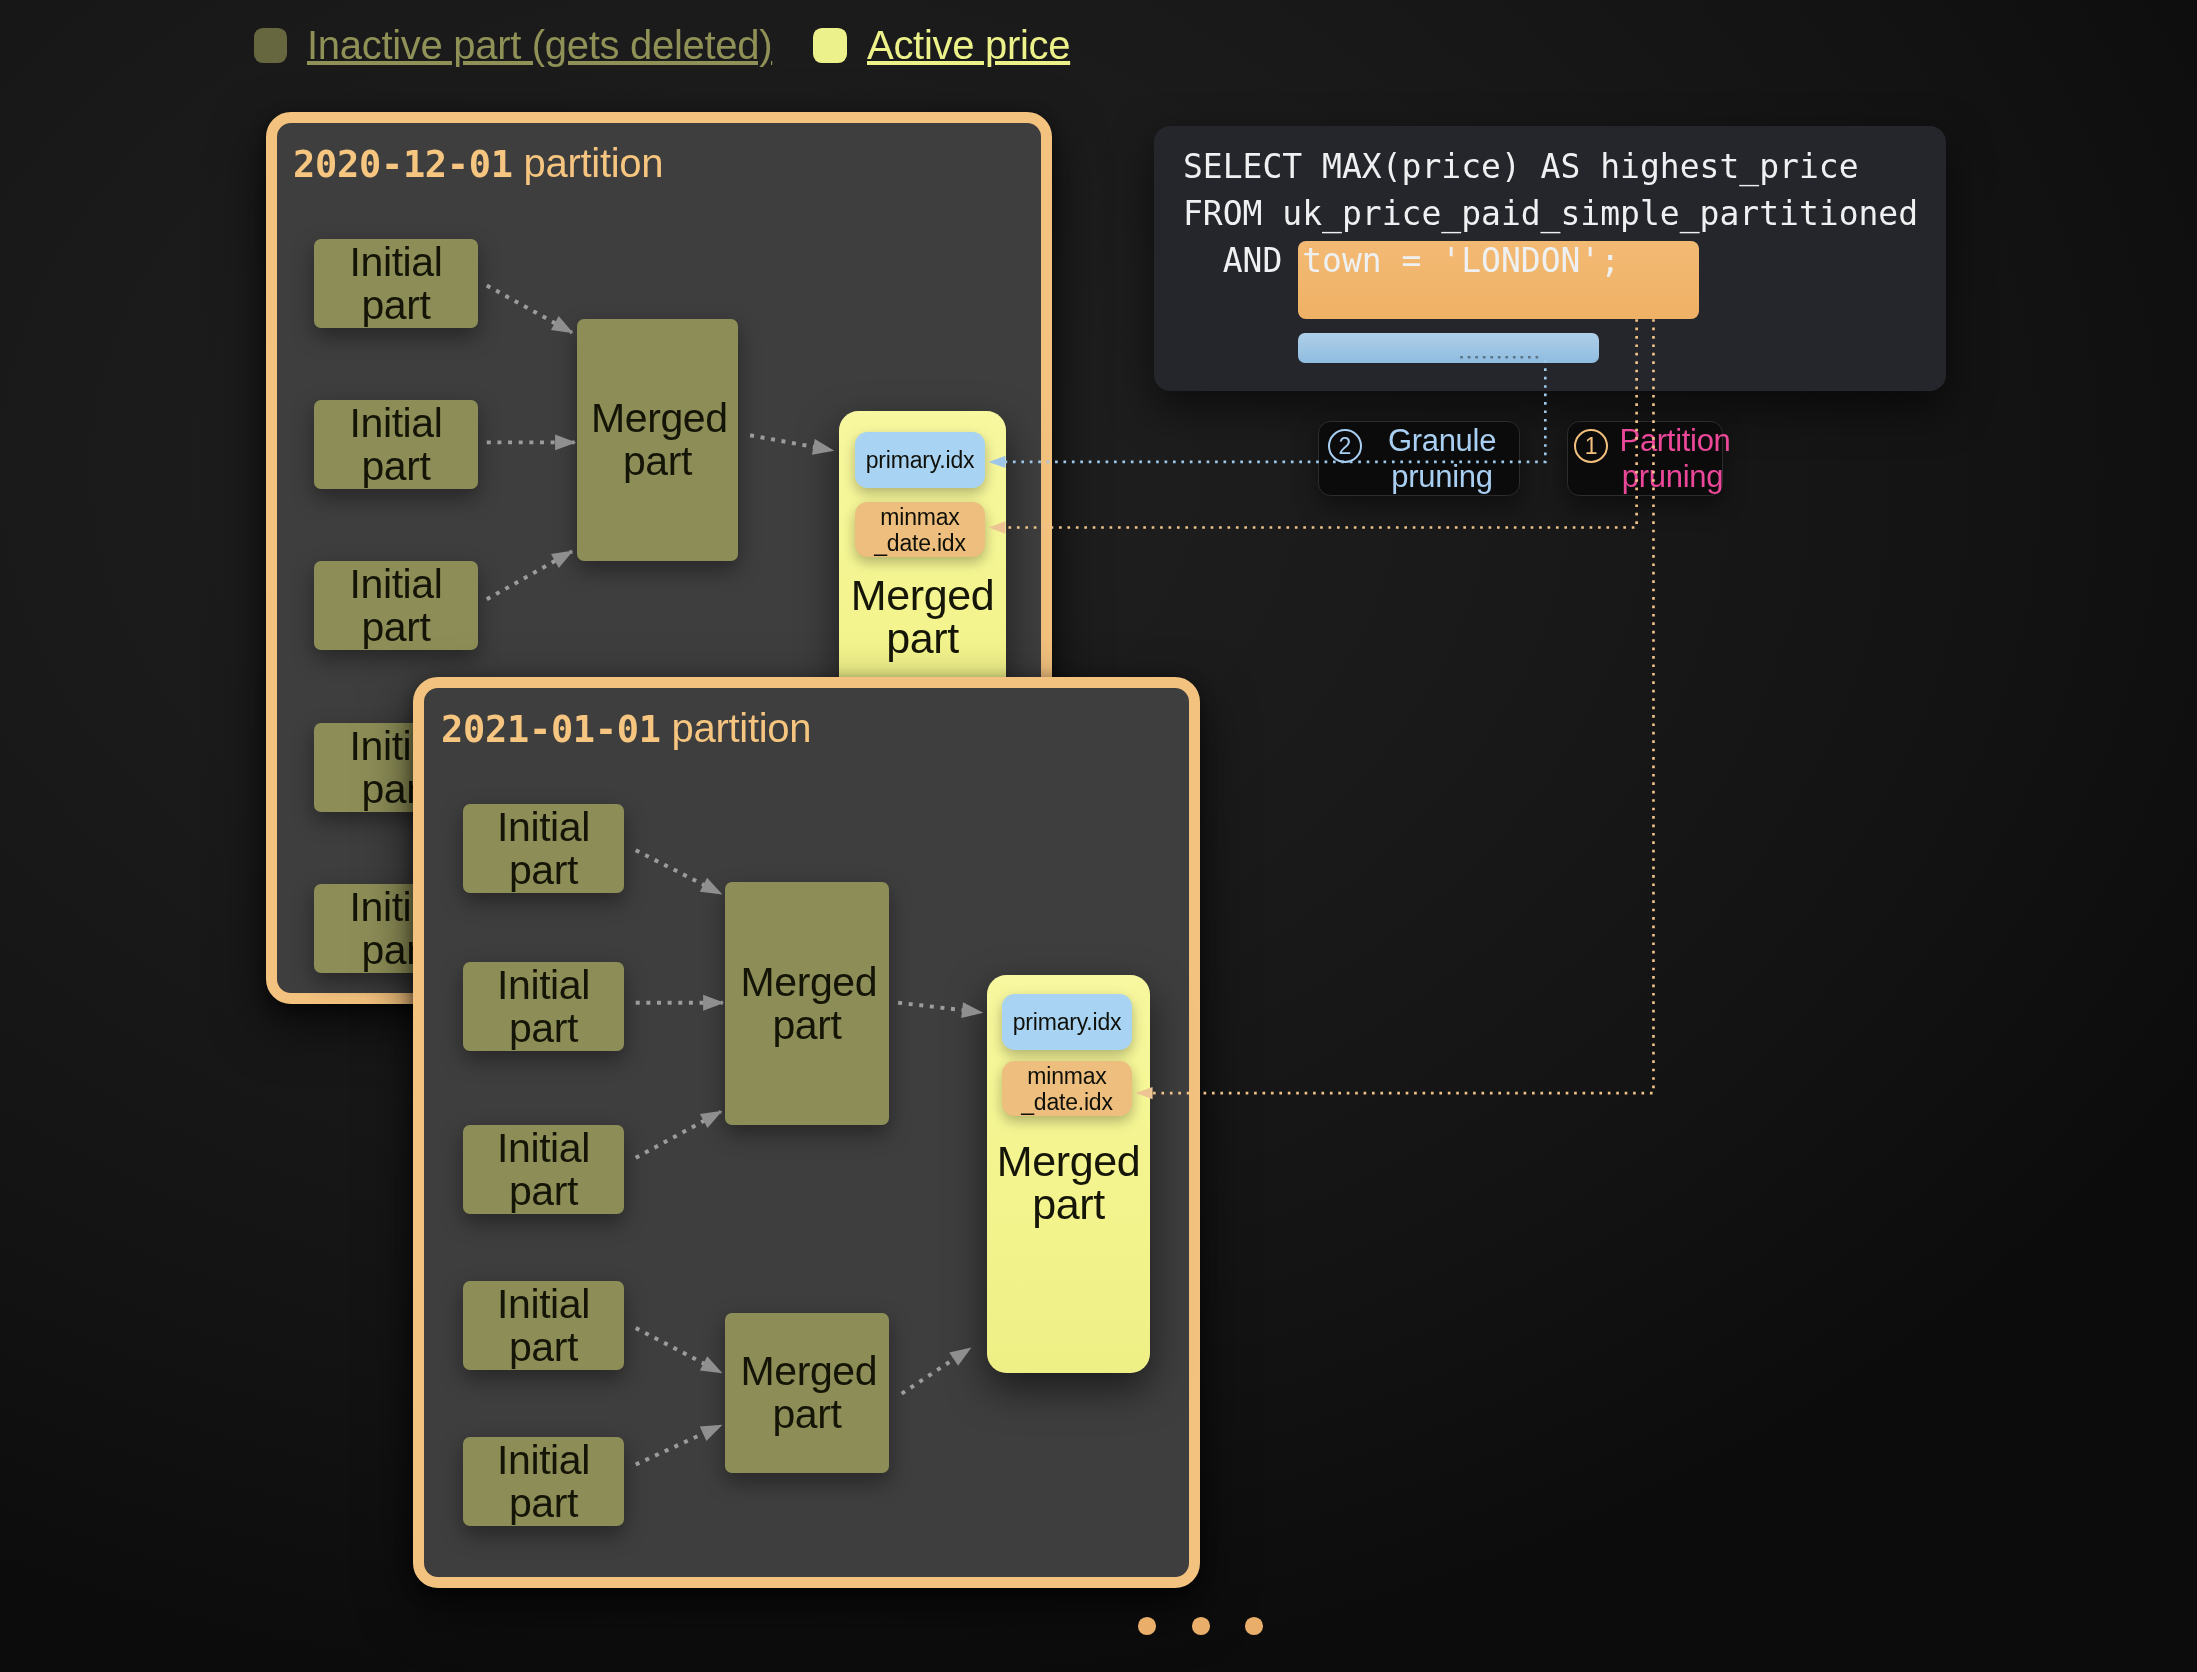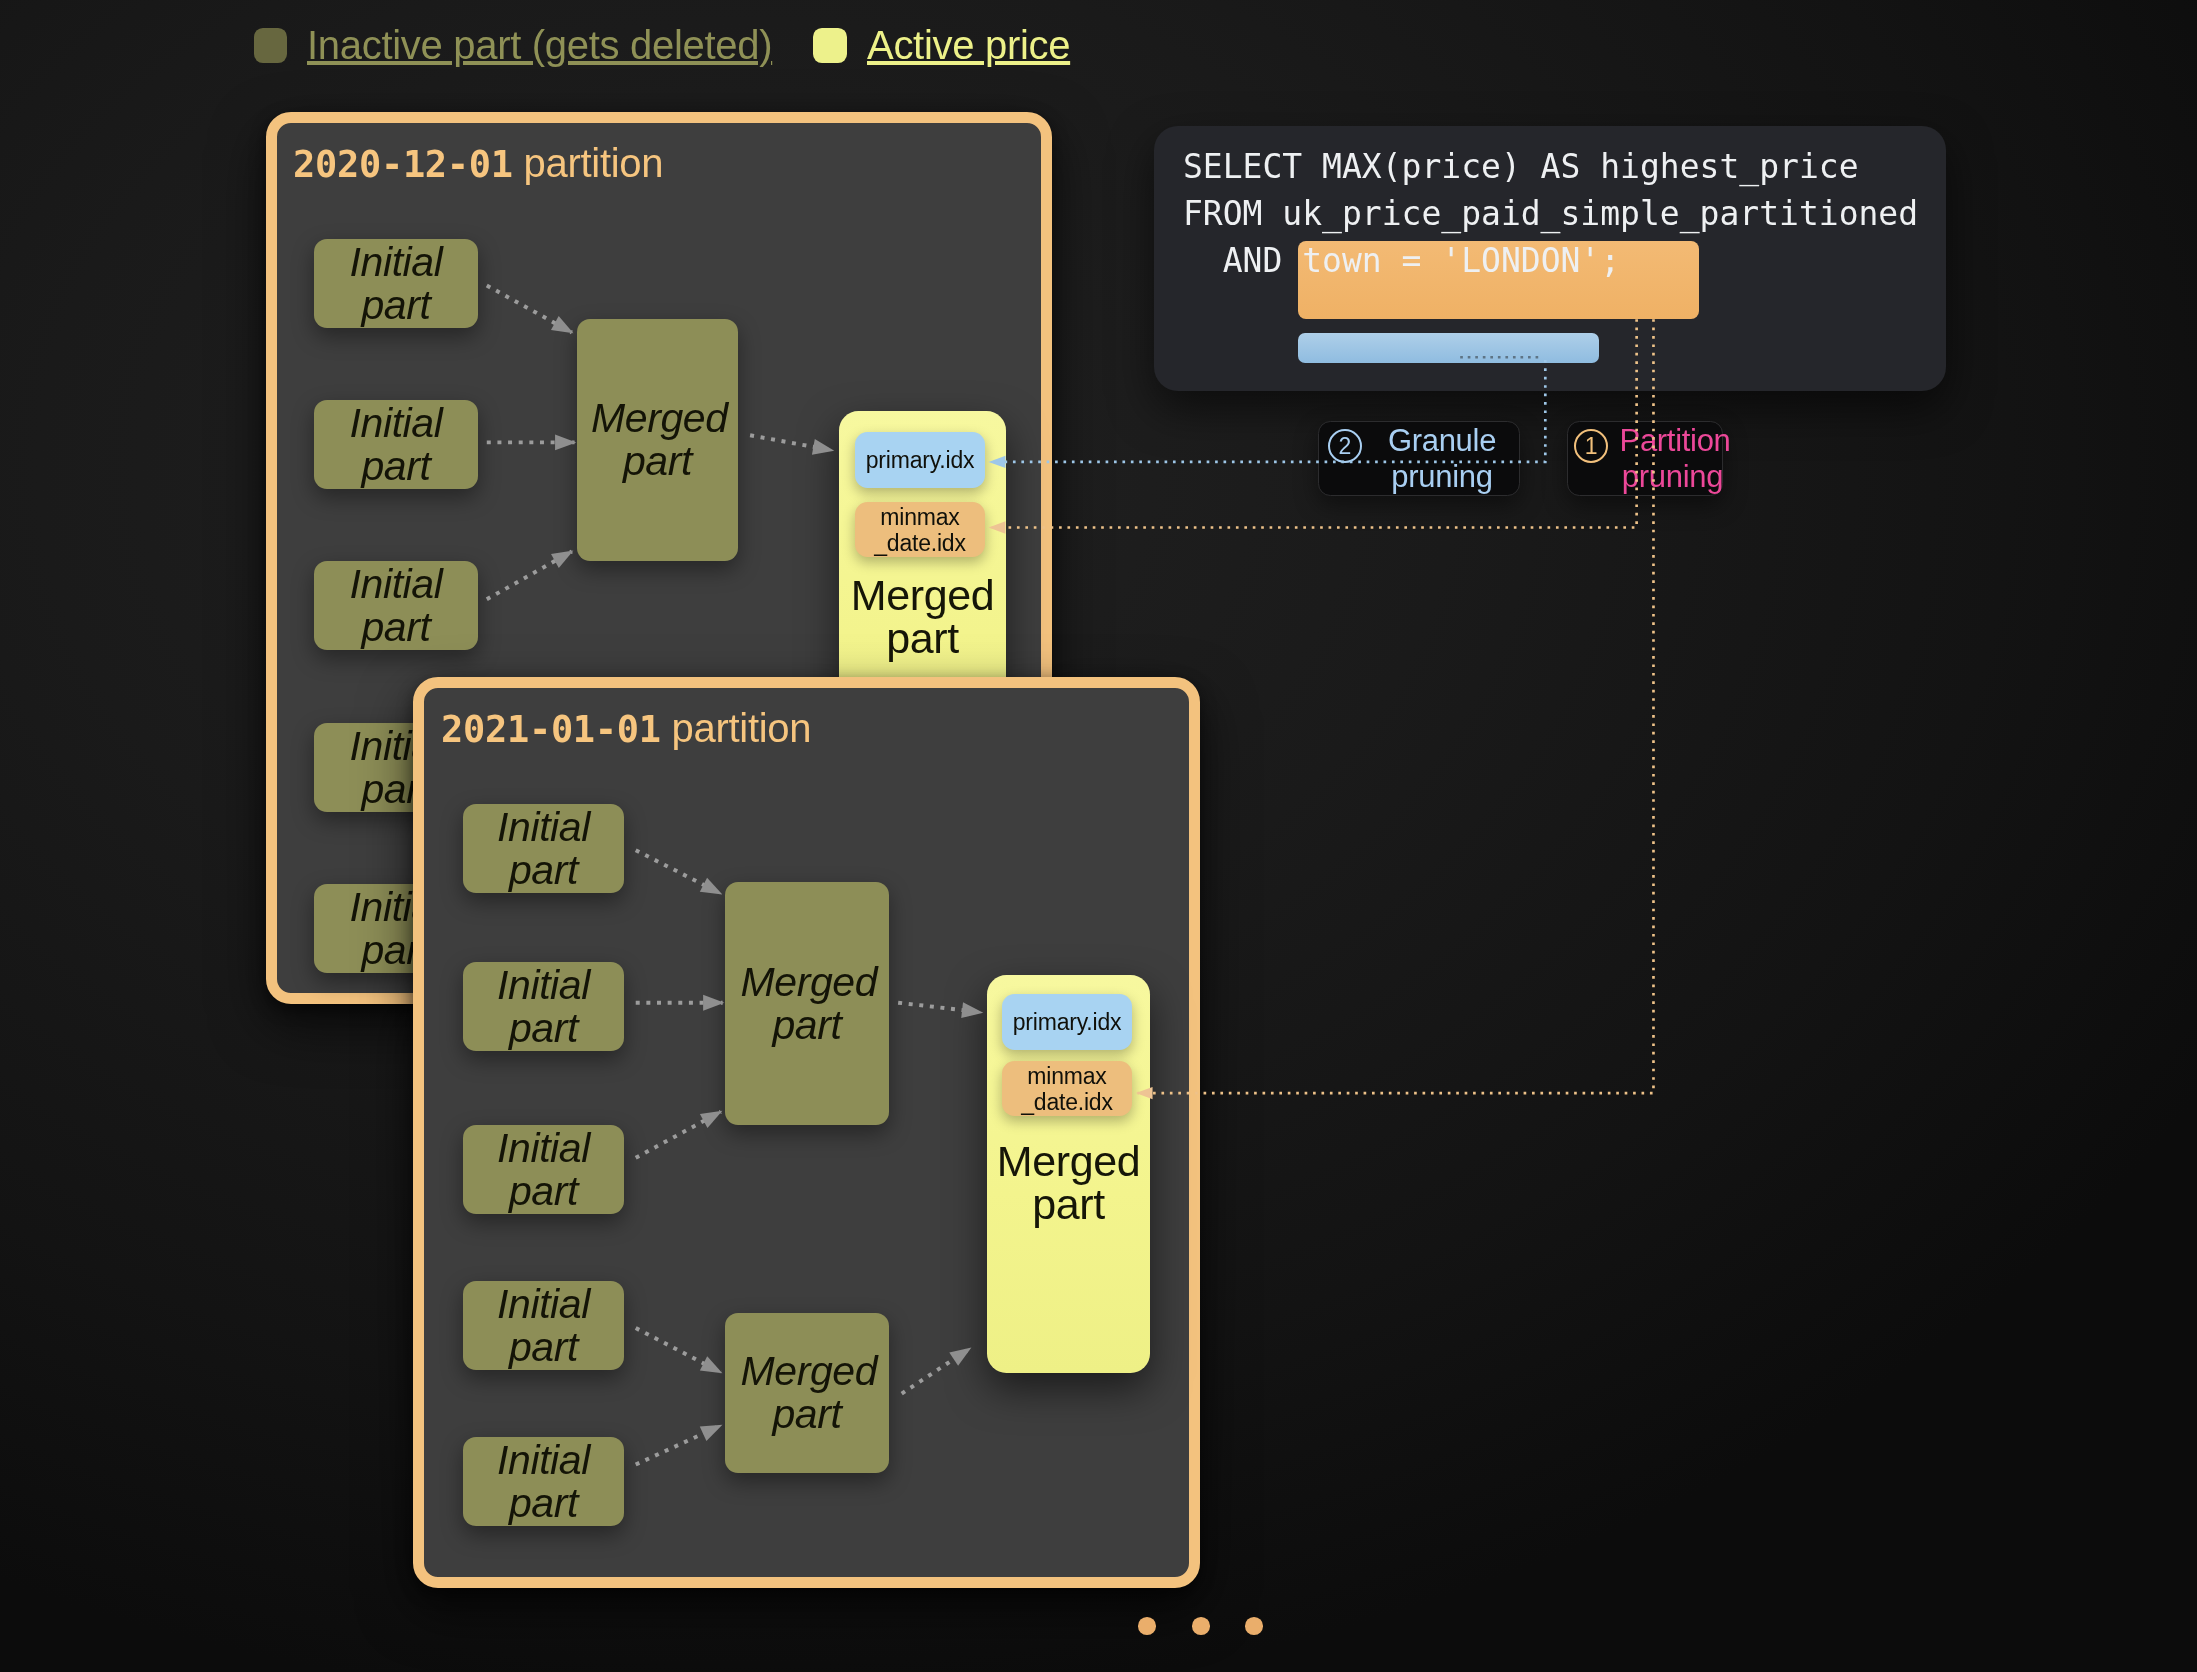--- a/index.html
+++ b/index.html
@@ -19,25 +19,24 @@
   .panel{
     box-sizing:border-box;
     background:#3e3e3e;border:11.5px solid #f3c27e;border-radius:25px;
     box-shadow:0 21px 53px rgba(0,0,0,.62), 0 5.3px 16px rgba(0,0,0,.45);
   }
   .ptitle{white-space:pre;color:#f6c57f;font-size:40px;line-height:43px;letter-spacing:-0.3px;}
   .ptitle .mono{font-family:"DejaVu Sans Mono","Liberation Mono",monospace;font-weight:bold;font-size:37px;}
 
   
   .olive{
-    background:#8d8e57;border-radius:13px;
+    background:#8d8e57;border-radius:7px;
     box-shadow:0 8.9px 21px rgba(0,0,0,.38);
     display:flex;align-items:center;justify-content:center;text-align:center;
     color:#141407;
-    font-style:italic;
   }
   .olive .lbl{font-size:41px;line-height:43px;letter-spacing:-0.4px;}
 
   
   .yellow{
     background:linear-gradient(180deg,#f7f89f 0%,#f3f48d 55%,#eef086 100%);
     border-radius:19.5px;
     box-shadow:0 16px 39px rgba(0,0,0,.55);
   }
   .ylabel{
@@ -48,21 +47,21 @@
     position:absolute;display:flex;flex-direction:column;align-items:center;justify-content:center;
     text-align:center;color:#10100a;border-radius:12.4px;
     box-shadow:0 5.3px 12.4px rgba(0,0,0,.28);
     font-size:23px;line-height:26px;letter-spacing:-0.2px;
   }
   .chip.blue{background:#a8d3f2;}
   .chip.orange{background:#edbe7d;}
 
   
   .sql{
-    background:#25262b;border-radius:24px;
+    background:#25262b;border-radius:16px;
     box-shadow:0 17.7px 44px rgba(0,0,0,.55);
   }
   .code{
     position:absolute;margin:0;white-space:pre;color:#eef0f2;
     font-family:"DejaVu Sans Mono","Liberation Mono",monospace;
     font-size:33px;line-height:47px;
   }
   .hl{position:absolute;}
   .hl-orange{background:linear-gradient(180deg,#f3ba74 0%,#efb165 100%);border-radius:8px;}
   .hl-blue{background:linear-gradient(180deg,#aecfe9 0%,#8fbce0 100%);border-radius:7px;}

